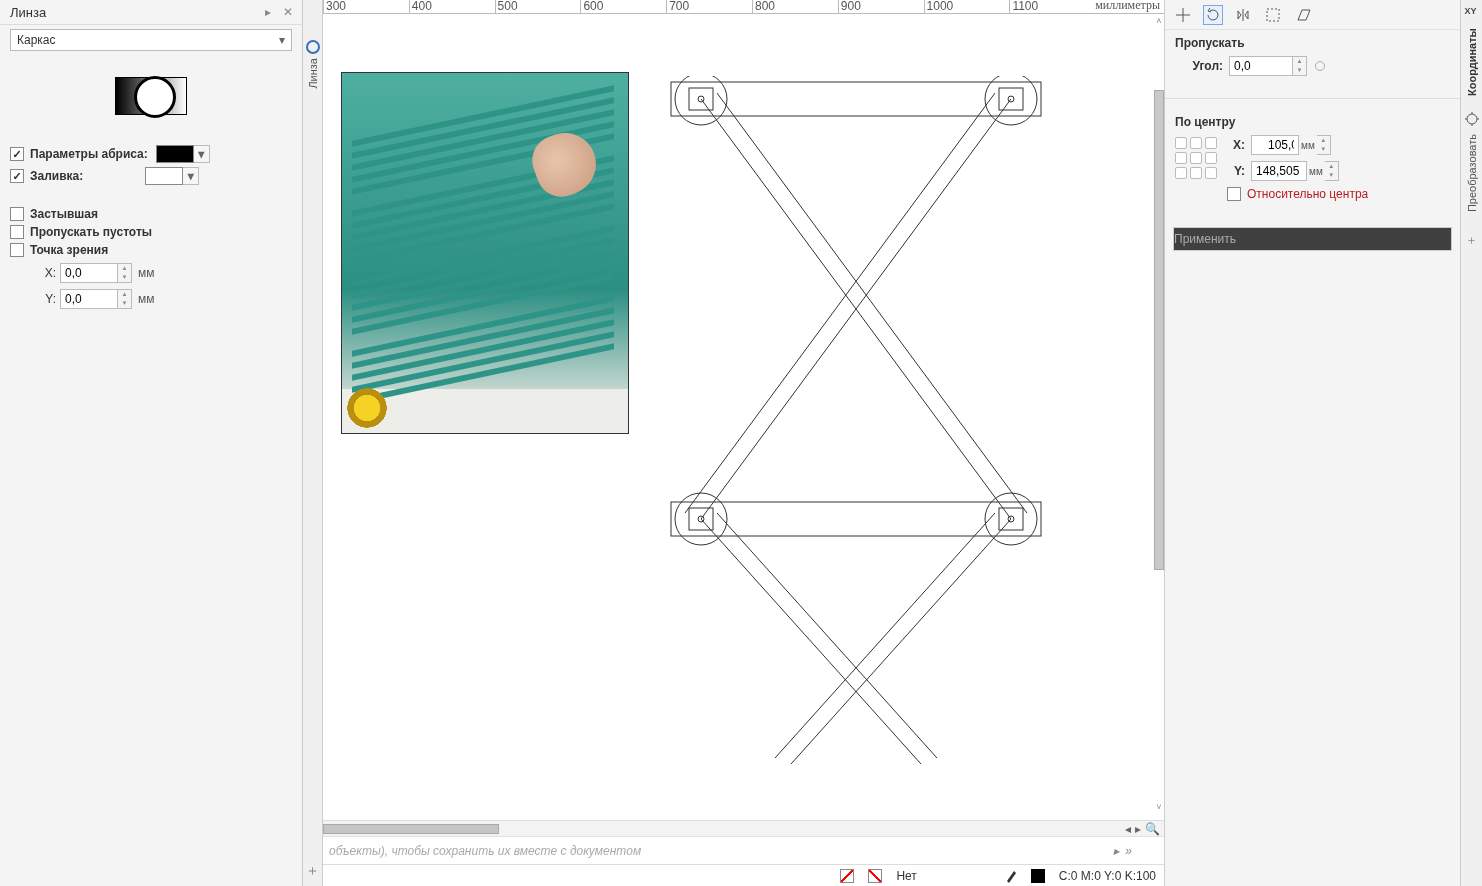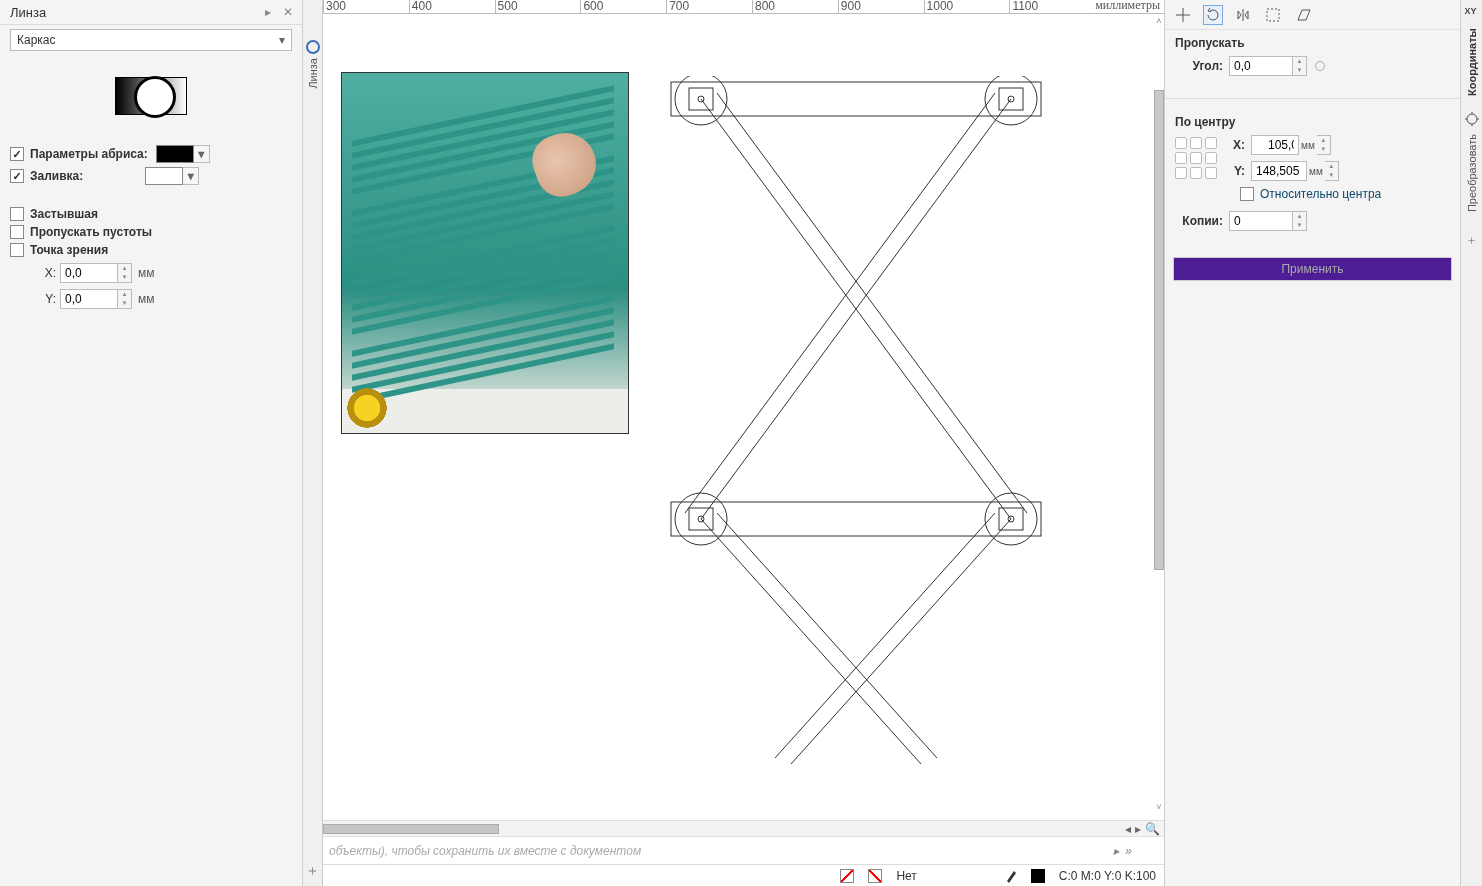--- a/index.html
+++ b/index.html
@@ -82,21 +82,21 @@
 .tf-tools .tb.active { border:1px solid #7aa9e0; background:#e8f1fb; }
 .tf-section { padding: 6px 10px 10px 10px; }
 .tf-title { font-weight:600; margin-bottom:6px; }
 .tf-row { display:flex; align-items:center; margin:6px 0; }
 .tf-row .lab { width:48px; text-align:right; margin-right:6px; font-weight:600; }
 .tf-row .spin input { width:64px; }
 .radio-dot { width:10px; height:10px; border:1px solid #aaa; border-radius:50%; margin-left:8px; cursor:pointer; }
 .sep { height:1px; background:#ddd; margin:6px 0 10px 0; }
 .anchor-grid { display:grid; grid-template-columns: repeat(3, 12px); grid-template-rows: repeat(3, 12px); gap:3px; margin-right:10px; }
 .anchor-grid .c { width:12px; height:12px; border:1px solid #bbb; border-radius:2px; cursor:pointer; background:#fff; }
-.apply-btn { width: calc(100% - 16px); margin: 10px 8px; height:24px; border:1px solid #ccc; background:#4c1d95; color:#aaa; text-align:center; line-height:22px; }
+.apply-btn { width: calc(100% - 16px); margin: 10px 8px; height:24px; border:1px solid #ccc; background:#404040; color:#aaa; line-height:22px; }
 
 
 .docker-rail { width:22px; background:#f0f0f0; border-left:1px solid #ccc; display:flex; flex-direction:column; align-items:center; padding-top:6px; }
 .docker-rail .vt { writing-mode: vertical-rl; font-size:11px; color:#555; margin:6px 0 16px 0; cursor:pointer; transform: rotate(180deg); }
 .docker-rail .vt.top { font-weight:600; color:#333; }
 .docker-rail .ic { width:14px; height:14px; margin-bottom:2px; }
 .docker-rail .plus { margin-top:4px; color:#888; cursor:pointer; }
 
 
 .canvas .vscroll { position:absolute; right:0; top:6px; bottom:10px; width:10px; }
@@ -364,35 +364,25 @@
               <input style="width: 56px;" value="148,505">
               <span class="unit" style="margin:0 2px;font-size:10px">мм</span>
               <div class="arrows">
                   <span>▴</span>
                   <span>▾</span>
                 </div>
             </div>
           </div>
         </div>
       </div>
-      <div class="tf-row" style="margin-left:65px;color:#0c4a6e">
+      <div class="tf-row" style="margin-left:52px;color:#b91c1c">
         <span class="chk"></span>
         <span>Относительно центра</span>
       </div>
 
-      <div class="tf-row" style="margin-top:10px">
-        <span class="lab">Копии:</span>
-        <div class="spin">
-          <input value="0" style="">
-          <div class="arrows">
-              <span>▴</span>
-              <span>▾</span>
-            </div>
-        </div>
-      </div>
     </div>
 
     <div class="apply-btn">Применить</div>
   </div>
 
   <div class="docker-rail">
     <div class="ic" style="font-size:9px;font-weight:700;color:#444">XY</div>
     <div class="vt top">Координаты</div>
     <div class="ic">
       <svg width="14" height="14">

